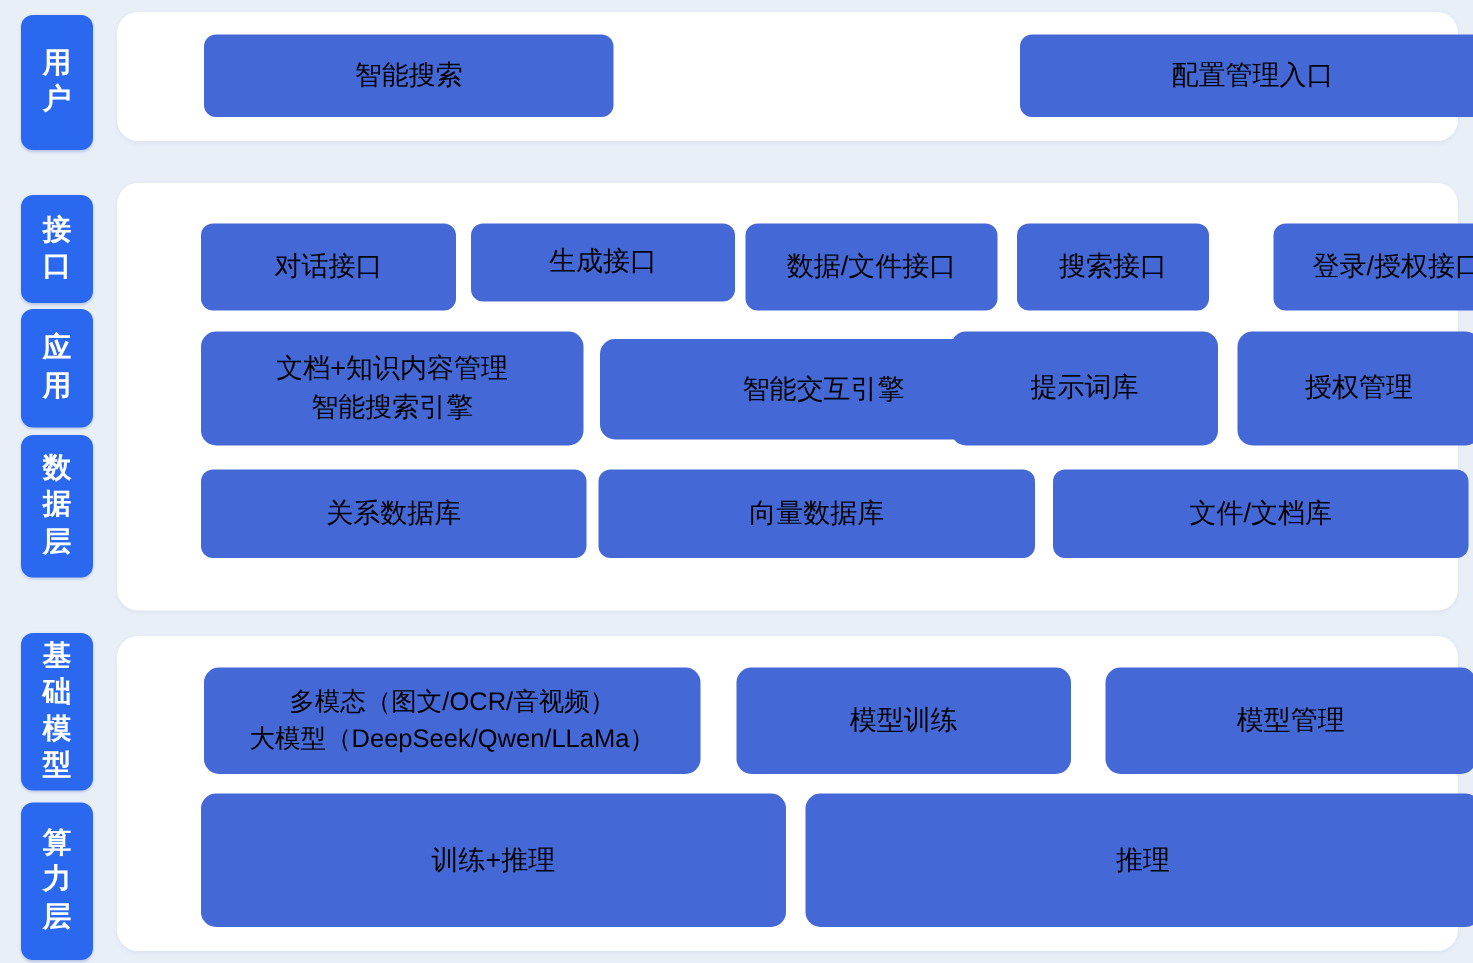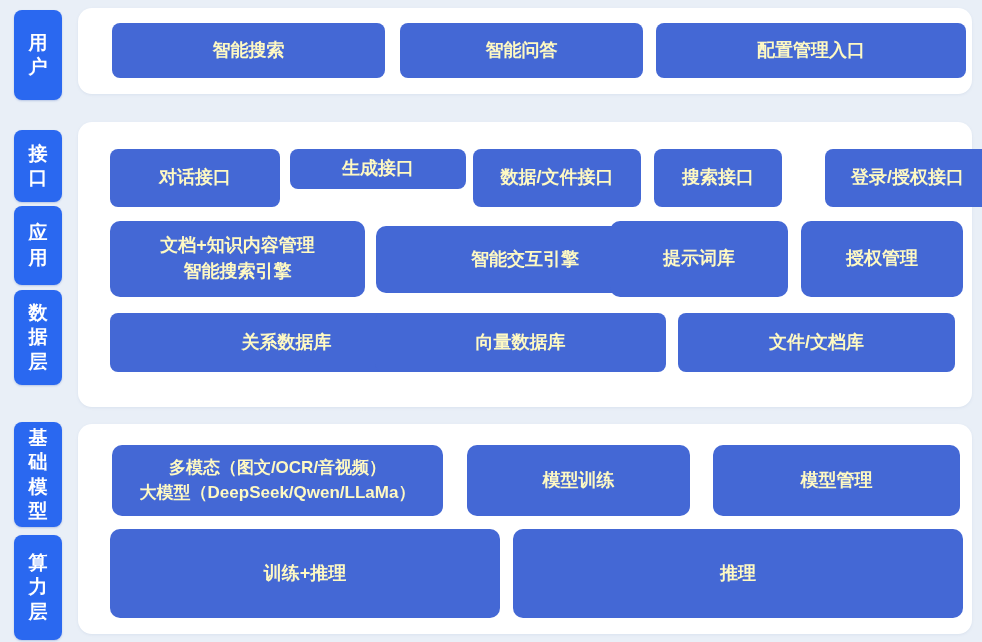--- a/index.html
+++ b/index.html
@@ -30,67 +30,67 @@
     box-shadow:0 1px 2px rgba(40,80,180,0.25);
   }
   .layer-label .vtxt{
     display:block;width:1.06em;
     word-break:break-all;text-align:center;
   }
   .box{
     position:absolute;
     background:#4468d5;
     border-radius:8px;
-    color:#fef9c3;
+    color:#000000;
     display:flex;align-items:center;justify-content:center;
-    font-size:18px;font-weight:700;
+    font-size:18px;font-weight:400;
     text-align:center;
     white-space:pre-line;
     line-height:1.42;
+    margin-left:24px;
   }
   .box.big{border-radius:10px;}
   .box.small-text{font-size:17px;}
 </style>
 </head>
 <body>
 
 <div class="canvas">
 
   <div class="panel" style="left:78px;top:8px;width:894px;height:86px;"></div>
   <div class="layer-label" style="top:10px;height:90px;">
     <span class="vtxt">用户</span>
   </div>
   <div class="box" style="left:112px;top:23px;width:273px;height:55px;">智能搜索</div>
-  <div class="box" style="left:400px;top:23px;width:243px;height:55px;">智能问答</div>
   <div class="box" style="left:656px;top:23px;width:310px;height:55px;">配置管理入口</div>
 
   <div class="panel" style="left:78px;top:122px;width:894px;height:285px;"></div>
   <div class="layer-label" style="top:130px;height:72px;">
     <span class="vtxt">接口</span>
   </div>
   <div class="layer-label" style="top:206px;height:79px;">
     <span class="vtxt">应用</span>
   </div>
   <div class="layer-label" style="top:290px;height:95px;">
     <span class="vtxt">数据层</span>
   </div>
 
   <div class="box" style="left:110px;top:149px;width:170px;height:58px;">对话接口</div>
-  <div class="box" style="left:290px;top:149px;width:176px;height:40px;">生成接口</div>
+  <div class="box" style="left:290px;top:149px;width:176px;height:52px;">生成接口</div>
   <div class="box" style="left:473px;top:149px;width:168px;height:58px;">数据/文件接口</div>
   <div class="box" style="left:654px;top:149px;width:128px;height:58px;">搜索接口</div>
   <div class="box" style="left:825px;top:149px;width:165px;height:58px;">登录/授权接口</div>
 
   <div class="box big" style="left:110px;top:221px;width:255px;height:76px;">文档+知识内容管理
 智能搜索引擎</div>
   <div class="box big" style="left:376px;top:226px;width:226px;height:67px;padding-left:36px;">智能交互引擎</div>
   <div class="box big" style="left:610px;top:221px;width:178px;height:76px;">提示词库</div>
   <div class="box big" style="left:801px;top:221px;width:162px;height:76px;">授权管理</div>
 
-  <div class="box" style="left:110px;top:313px;width:257px;height:59px;padding-left:48px;">关系数据库</div>
+  <div class="box" style="left:110px;top:313px;width:257px;height:59px;">关系数据库</div>
   <div class="box" style="left:375px;top:313px;width:291px;height:59px;">向量数据库</div>
   <div class="box" style="left:678px;top:313px;width:277px;height:59px;">文件/文档库</div>
 
   <div class="panel" style="left:78px;top:424px;width:894px;height:210px;"></div>
   <div class="layer-label" style="top:422px;height:105px;">
     <span class="vtxt">基础模型</span>
   </div>
   <div class="layer-label" style="top:535px;height:105px;">
     <span class="vtxt">算力层</span>
   </div>

